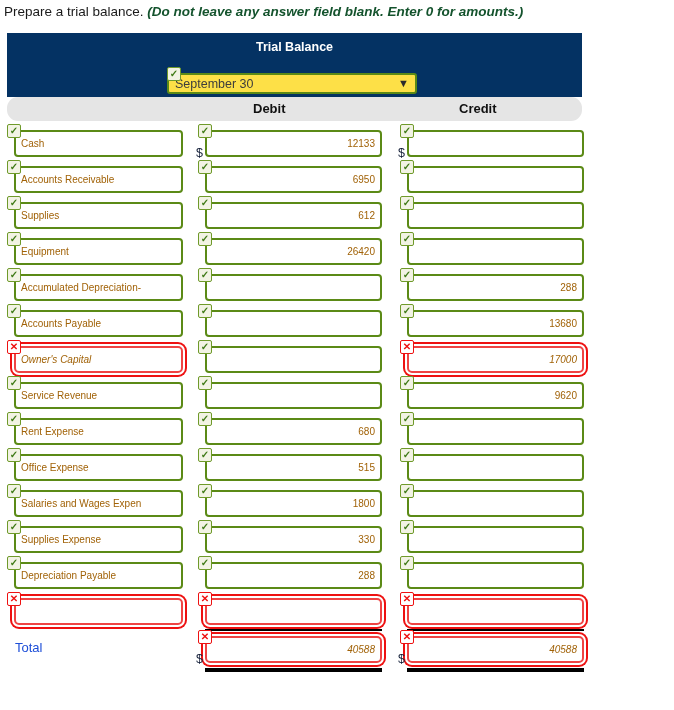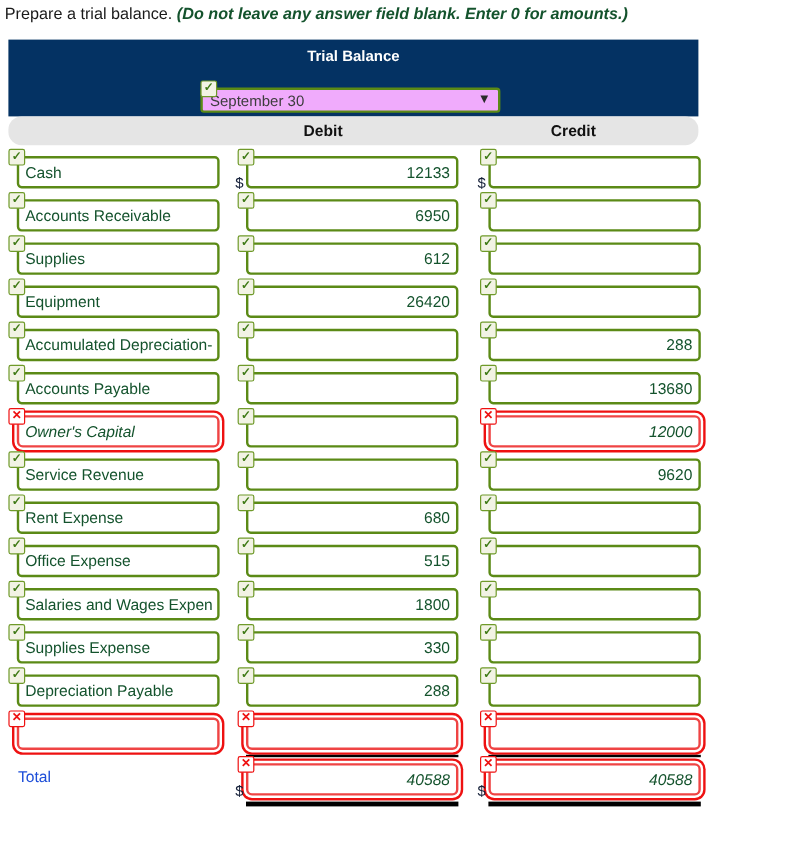--- a/index.html
+++ b/index.html
@@ -61,21 +61,21 @@
   
   .period-holder {
     position: absolute;
     left: 160px; top: 40px;
     width: 250px;
   }
   .sel-box {
     position: relative;
     border: 2px solid #5b8a16;
     border-radius: 3px;
-    background: #f0abfc;
+    background: #fde047;
     height: 21px;
     display: flex;
     align-items: center;
     padding: 0 6px;
     font-size: 12.5px;
     color: #3d3d3d;
   }
   .sel-box .caret {
     margin-left: auto;
     font-size: 11px;
@@ -122,22 +122,22 @@
   }
   .field .inp {
     position: absolute;
     left: 7px; top: 0;
     right: 0; bottom: 0;
     border: 2px solid #5b8a16;
     border-radius: 4px;
     background: #ffffff;
     display: flex;
     align-items: center;
-    font-size: 13px;
-    color: #14532d;
+    font-size: 10px;
+    color: #a16207;
     padding: 0 5px;
     overflow: hidden;
     white-space: nowrap;
   }
   .field.err .inp {
     border: 2px solid #ef4444;
     box-shadow: 0 0 0 2px #ffffff, 0 0 0 4px #ee1111;
     border-radius: 5px;
     font-style: italic;
   }
@@ -383,21 +383,21 @@
             <div class="badge ok">✓</div>
             <div class="inp right">
               <span class="txt"></span>
             </div>
           </div>
         </div>
         <div class="cell c-credit">
           <div class="field err">
             <div class="badge bad">✕</div>
             <div class="inp right">
-              <span class="txt">12000</span>
+              <span class="txt">17000</span>
             </div>
           </div>
         </div>
       </div>
       <div class="row">
         <div class="cell c-name">
           <div class="field">
             <div class="badge ok">✓</div>
             <div class="inp">
               <span class="txt">Service Revenue</span>

